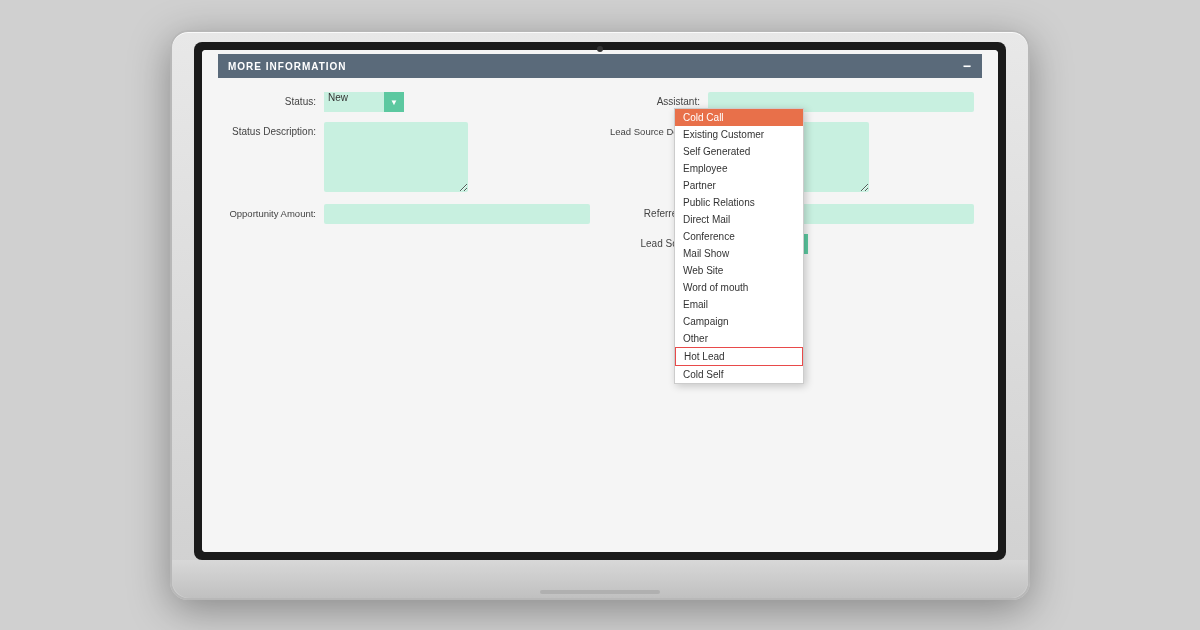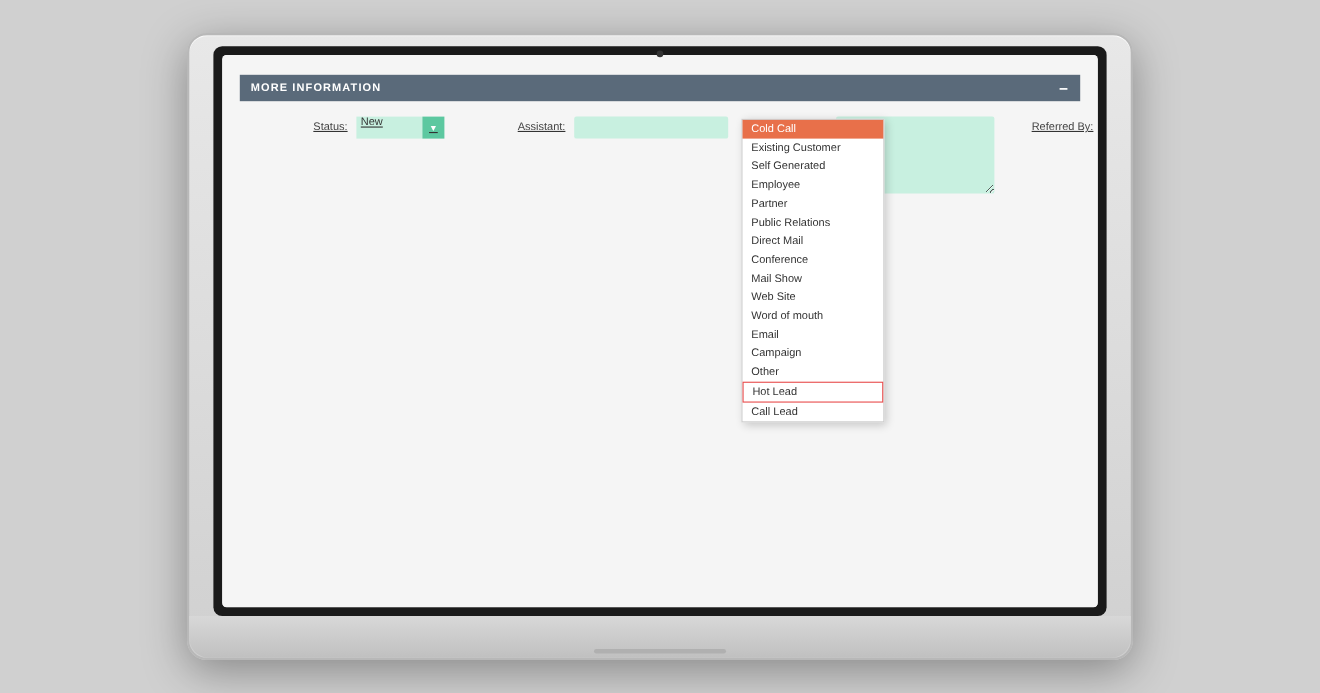--- a/index.html
+++ b/index.html
@@ -75,21 +75,21 @@
       height: 4px;
       background: #b0b0b0;
       border-radius: 2px;
     }
 
     
     .form-container {
       background: #f5f5f5;
       width: 100%;
       height: 100%;
-      padding: 18px 16px;
+      padding: 4px 16px;
       font-size: 11px;
       color: #333;
       position: relative;
     }
 
     .section-header {
       background: #5a6a7a;
       color: #fff;
       padding: 5px 10px;
       font-size: 10px;
@@ -270,21 +270,22 @@
     .two-col {
       display: grid;
       grid-template-columns: 1fr 1fr;
       column-gap: 20px;
       row-gap: 10px;
       padding: 0 8px;
     }
 
     .left-col, .right-col {
       display: flex;
-      text-decoration: underline;
+      flex-direction: column;
+      gap: 10px;
     }
 
     .field-row {
       display: flex;
       align-items: flex-start;
     }
 
     .textarea-wrap {
       flex: 1;
     }
@@ -310,21 +311,31 @@
             <div class="field-row">
               <div class="form-label">Status:</div>
               <div class="status-select-wrap" style="margin-left:8px;">
                 <div class="status-select-box">New</div>
                 <div class="select-arrow">
                   <span>▼</span>
                 </div>
               </div>
             </div>
 
-
+            <div class="field-row">
+              <div class="form-label-desc">Status Description:</div>
+              <div class="textarea-wrap" style="margin-left:8px;">
+                <textarea class="form-input-tall" style=""></textarea>
+              </div>
+            </div>
+
+            <div class="field-row">
+              <div class="form-label" style="font-size:9.5px;">Opportunity Amount:</div>
+              <input class="form-input" style="margin-left: 8px;">
+            </div>
 
 
           </div>
 
           <div class="right-col">
 
             <div class="field-row">
               <div class="form-label">Assistant:</div>
               <input class="form-input" style="margin-left: 8px;">
             </div>
@@ -365,21 +376,21 @@
             <div class="dropdown-item">Public Relations</div>
             <div class="dropdown-item">Direct Mail</div>
             <div class="dropdown-item">Conference</div>
             <div class="dropdown-item">Mail Show</div>
             <div class="dropdown-item">Web Site</div>
             <div class="dropdown-item">Word of mouth</div>
             <div class="dropdown-item">Email</div>
             <div class="dropdown-item">Campaign</div>
             <div class="dropdown-item">Other</div>
             <div class="dropdown-item highlighted">Hot Lead</div>
-            <div class="dropdown-item">Call Lead</div>
+            <div class="dropdown-item">Cold Self</div>
           </div>
 
       </div>
     </div>
   </div>
   <div class="laptop-base">
     <div class="laptop-vent"></div>
   </div>
 </div>
 

